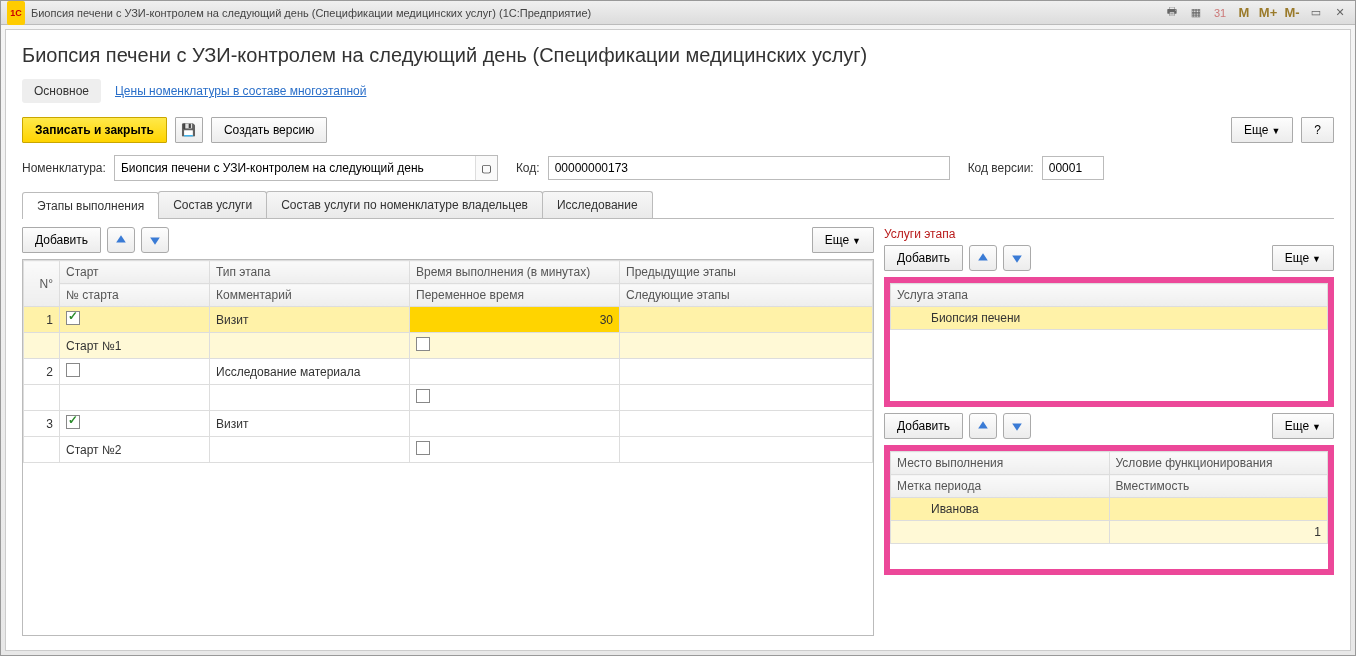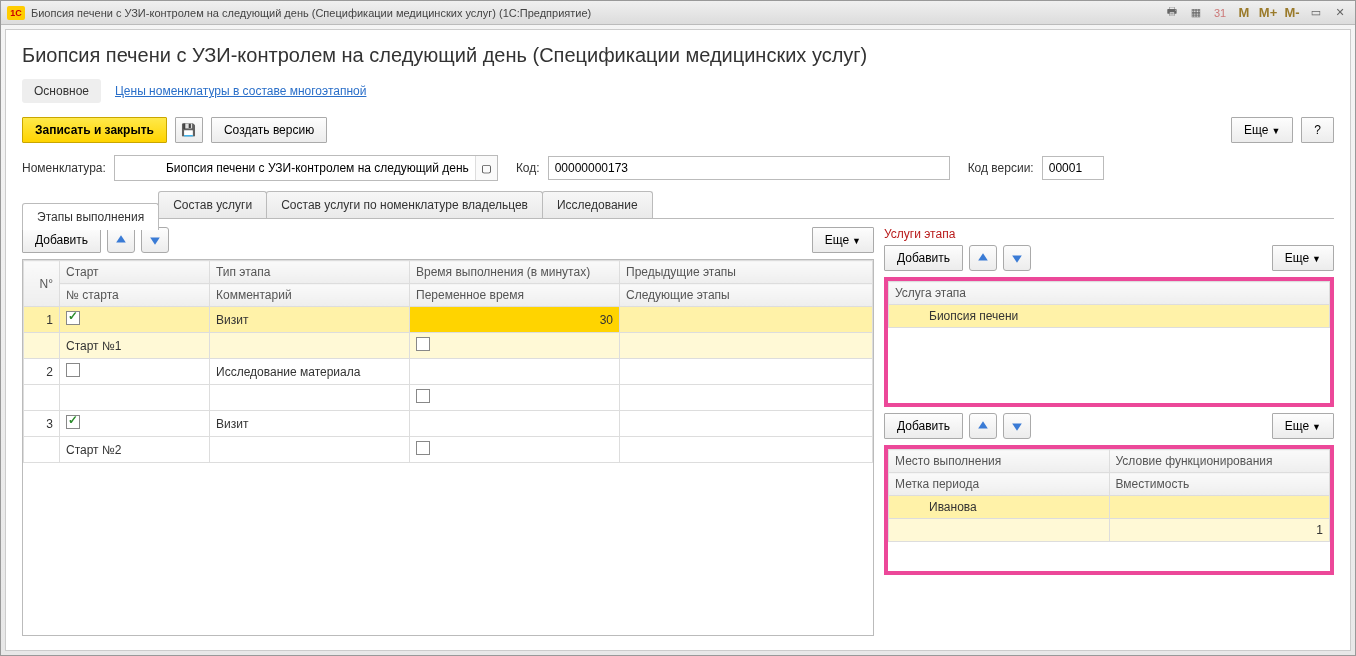--- a/index.html
+++ b/index.html
@@ -1,19 +1,19 @@
 <!DOCTYPE html>
 <html><head>
 <meta charset="utf-8">
 <style>
 * { box-sizing: border-box; margin: 0; padding: 0; }
 body { font-family: Arial, sans-serif; font-size: 12px; color: #333; background: #fff; }
 .window { width: 1356px; height: 656px; border: 1px solid #999; background: linear-gradient(#f5f5f5,#e8e8e8); display: flex; flex-direction: column; }
 .titlebar { height: 24px; background: linear-gradient(#f0f0f0,#dcdcdc); display: flex; align-items: center; padding: 0 6px; border-bottom: 1px solid #bbb; }
-.titlebar .logo { width: 18px; height: 14px; background: #ffcc00; border-radius: 2px; margin-right: 6px; display:inline-flex;align-items:center;justify-content:center;font-size:9px;font-weight:bold;color:#c00;}
+.titlebar .logo { width: 18px; height: 24px; background: #ffcc00; border-radius: 2px; margin-right: 6px; display:inline-flex;align-items:center;justify-content:center;font-size:9px;font-weight:bold;color:#c00;}
 .titlebar .title { flex: 1; font-size: 11px; color: #444; }
 .titlebar .ticons { display: flex; gap: 6px; align-items: center; }
 .titlebar .ticon { width: 18px; height: 16px; display: inline-flex; align-items:center; justify-content:center; font-size: 11px; color: #666; cursor: pointer; }
 .titlebar .mbtn { font-weight: bold; color: #9a7a2a; font-size: 13px; }
 .content { flex: 1; background: #fff; margin: 4px; border: 1px solid #ccc; padding: 14px 16px; overflow: hidden; display:flex; flex-direction:column; }
 h1 { font-size: 20px; font-weight: normal; color: #333; margin-bottom: 12px; }
 .navtabs { display: flex; gap: 14px; align-items: center; margin-bottom: 14px; }
 .navtab-main { background: #eee; padding: 5px 12px; border-radius: 3px; }
 .navtab-link { color: #2a6fc9; text-decoration: underline; cursor: pointer; }
 .toolbar { display: flex; gap: 8px; align-items: center; margin-bottom: 12px; }
@@ -21,40 +21,40 @@
 .btn-yellow { background: linear-gradient(#ffe94a,#ffd400); border-color: #c9a600; font-weight: bold; }
 .btn-icon { width: 28px; padding: 5px 0; text-align: center; }
 .spacer { flex: 1; }
 .formrow { display: flex; gap: 8px; align-items: center; margin-bottom: 10px; }
 .formrow label { font-size: 12px; color: #333; }
 .inputwrap { display: flex; align-items: center; border: 1px solid #bbb; background: #fff; }
 .inputwrap input { border: none; outline: none; padding: 4px 6px; font-size: 12px; }
 .inputbtn { border: none; border-left: 1px solid #ddd; background: #fafafa; width: 22px; height: 24px; cursor: pointer; font-size: 11px; }
 .tabs { display: flex; border-bottom: 1px solid #bbb; }
 .tab { padding: 6px 14px; border: 1px solid #bbb; border-bottom: none; background: linear-gradient(#f7f7f7,#eaeaea); margin-right: -1px; cursor: pointer; border-radius: 3px 3px 0 0; }
-.tab.active { background: #fff; position: relative; top: 12px; }
+.tab.active { background: #fff; position: relative; top: 1px; }
 .tabbody { flex:1; display: flex; gap: 10px; padding-top: 8px; min-height: 0; }
 .leftcol { flex: 1; display: flex; flex-direction: column; }
 .rightcol { width: 450px; display: flex; flex-direction: column; gap: 6px; }
 .subtoolbar { display: flex; gap: 6px; align-items: center; margin-bottom: 6px; }
 .arrowbtn { width: 28px; height: 26px; border: 1px solid #aaa; background: linear-gradient(#fdfdfd,#ececec); border-radius: 3px; cursor: pointer; display:inline-flex;align-items:center;justify-content:center; }
 .arrowbtn svg { width: 12px; height: 12px; }
 .table { border: 1px solid #bbb; flex: 1; background: #fff; overflow: auto; }
 .table table { width: 100%; border-collapse: collapse; }
 .table th, .table td { border: 1px solid #ddd; padding: 4px 6px; font-size: 12px; text-align: left; font-weight: normal; background: #fff; }
 .table th { background: linear-gradient(#fafafa,#eee); color: #555; }
 .table .numcol { width: 36px; text-align: right; }
 .row-sel td { background: #fff2a8; }
 .row-sel td.hl { background: #ffd400; }
 .row-sub td { background: #fff9d6; }
 .chk { width: 14px; height: 14px; border: 1px solid #888; display: inline-block; background: #fff; }
 .chk.on { background: #fff; position: relative; }
 .chk.on:after { content: "✓"; color: #2a8a2a; font-size: 12px; position: absolute; top: -3px; left: 1px; font-weight: bold; }
 .section-title { color: #b91c1c; font-size: 12px; margin-bottom: 4px; }
-.minitable { border: 4px solid #ec4899; background: #fff; }
+.minitable { border: 6px solid #ec4899; background: #fff; }
 .minitable table { width: 100%; border-collapse: collapse; }
 .minitable th, .minitable td { border: 1px solid #ddd; padding: 4px 6px; font-size: 12px; text-align: left; font-weight: normal; }
 .minitable th { background: linear-gradient(#fafafa,#eee); color: #555; }
 .minitable .sel td { background: #fff2a8; padding-left: 40px; }
 .minitable .sub td { background: #fff9d6; }
 .dropdown-caret { font-size: 9px; margin-left: 3px; }
 </style>
 </head>
 <body>
 
@@ -87,21 +87,21 @@
       <button class="btn btn-icon">💾</button>
       <button class="btn">Создать версию</button>
       <span class="spacer"></span>
       <button class="btn"><span>Еще</span><span class="dropdown-caret">▼</span></button>
       <button class="btn">?</button>
     </div>
 
     <div class="formrow">
       <label>Номенклатура:</label>
       <div class="inputwrap">
-        <input style="width: 360px; text-align: right;" value="Биопсия печени с УЗИ-контролем на следующий день">
+        <input style="width: 360px;" value="Биопсия печени с УЗИ-контролем на следующий день">
         <button class="inputbtn">▢</button>
       </div>
       <label style="margin-left:10px">Код:</label>
       <div class="inputwrap">
         <input style="width: 400px;" value="00000000173">
       </div>
       <label style="margin-left:10px">Код версии:</label>
       <div class="inputwrap">
         <input style="width: 60px;" value="00001">
       </div>

